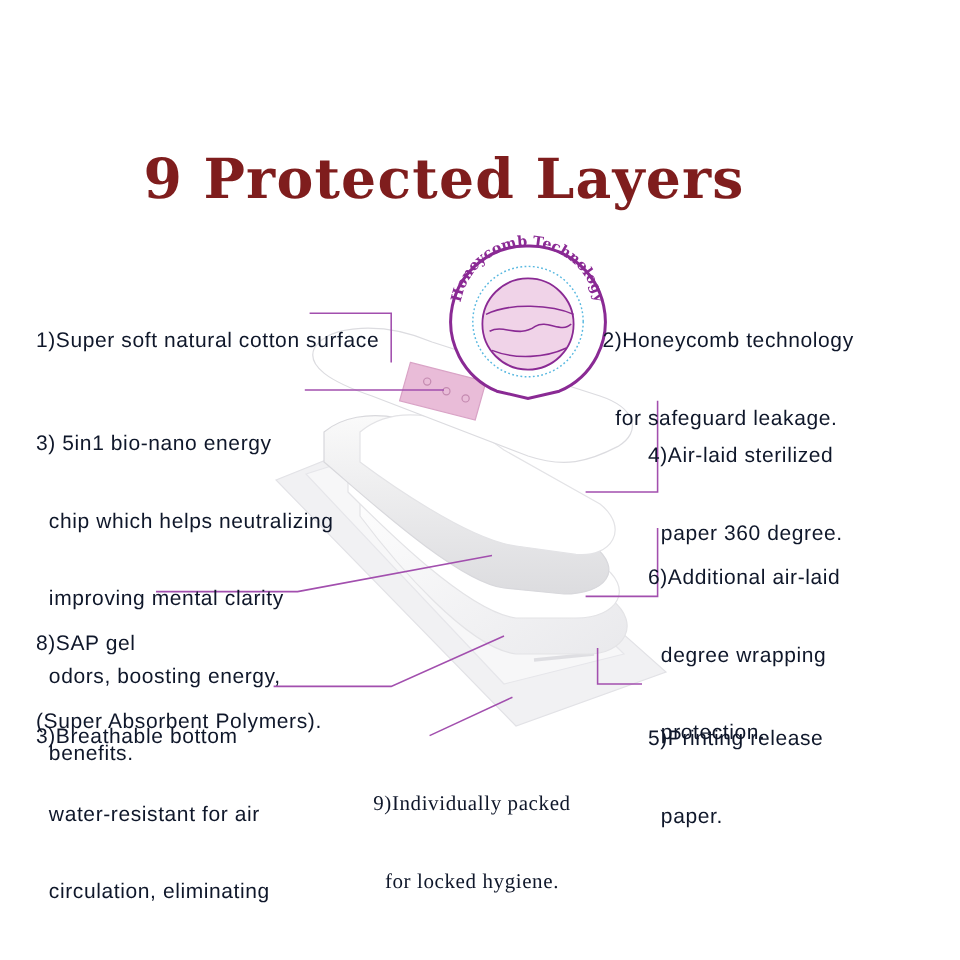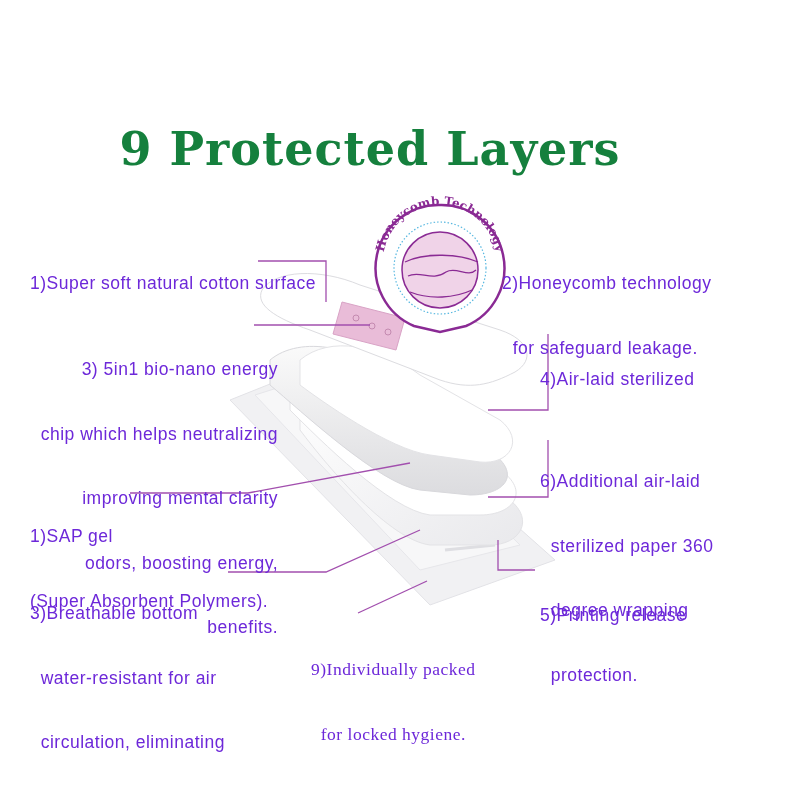--- a/index.html
+++ b/index.html
@@ -1,21 +1,21 @@
 <!DOCTYPE html>
 <html><head>
   <meta charset="utf-8">
   <style>
     html, body { margin:0; padding:0; background:#ffffff; }
     body { width:800px; height:800px; position:relative; overflow:hidden;
            font-family:"Liberation Sans", sans-serif; color:#8a2a94; }
     .title { position:absolute; left:0; width:740px; top:122px; text-align:center;
              font-family:"DejaVu Serif", serif; font-weight:bold; font-size:46px;
-             color:#15803d; letter-spacing:1px; }
-    .label { position:absolute; font-size:17.5px; line-height:21.5px; color:#6d28d9;
+             color:#7f1d1d; letter-spacing:1px; }
+    .label { position:absolute; font-size:17.5px; line-height:21.5px; color:#0f172a;
              letter-spacing:0.5px; white-space:pre; }
     svg.art { position:absolute; left:0; top:0; }
   </style>
 </head>
 <body>
 
 <div class="title">9 Protected Layers</div>
 
 <svg class="art" width="800" height="800">
   <defs>
@@ -93,51 +93,52 @@
 
 <div class="label" style="left:30px; top:230px;">
   <div>1)Super soft natural cotton surface</div>
 </div>
 
 <div class="label" style="left:502px; top:230px;">
   <div>2)Honeycomb technology</div>
   <div>  for safeguard leakage.</div>
 </div>
 
-<div class="label" style="left:30px; top:316px;text-align:right;">
+<div class="label" style="left:30px; top:316px;">
   <div>3) 5in1 bio-nano energy</div>
   <div>  chip which helps neutralizing</div>
   <div>  improving mental clarity</div>
   <div>  odors, boosting energy,</div>
   <div>  benefits.</div>
 </div>
 
 <div class="label" style="left:540px; top:326px;">
   <div>4)Air-laid sterilized</div>
+  <div>  paper 360 degree.</div>
 </div>
 
 <div class="label" style="left:30px; top:483px;">
-  <div>1)SAP gel</div>
+  <div>8)SAP gel</div>
   <div>(Super Absorbent Polymers).</div>
 </div>
 
 <div class="label" style="left:540px; top:428px;">
   <div>6)Additional air-laid</div>
-  <div>  sterilized paper 360</div>
   <div>  degree wrapping</div>
   <div>  protection.</div>
 </div>
 
 <div class="label" style="left:30px; top:560px;">
   <div>3)Breathable bottom</div>
   <div>  water-resistant for air</div>
   <div>  circulation, eliminating</div>
   <div>  heat and moisture.</div>
 </div>
 
 <div class="label" style="left:540px; top:562px;">
   <div>5)Printing release</div>
+  <div>  paper.</div>
 </div>
 
 <div class="label" style="left:311px; top:616px;font-family:Liberation Serif, serif;">
   <div>9)Individually packed</div>
   <div>  for locked hygiene.</div>
 </div>
 
 </body></html>

